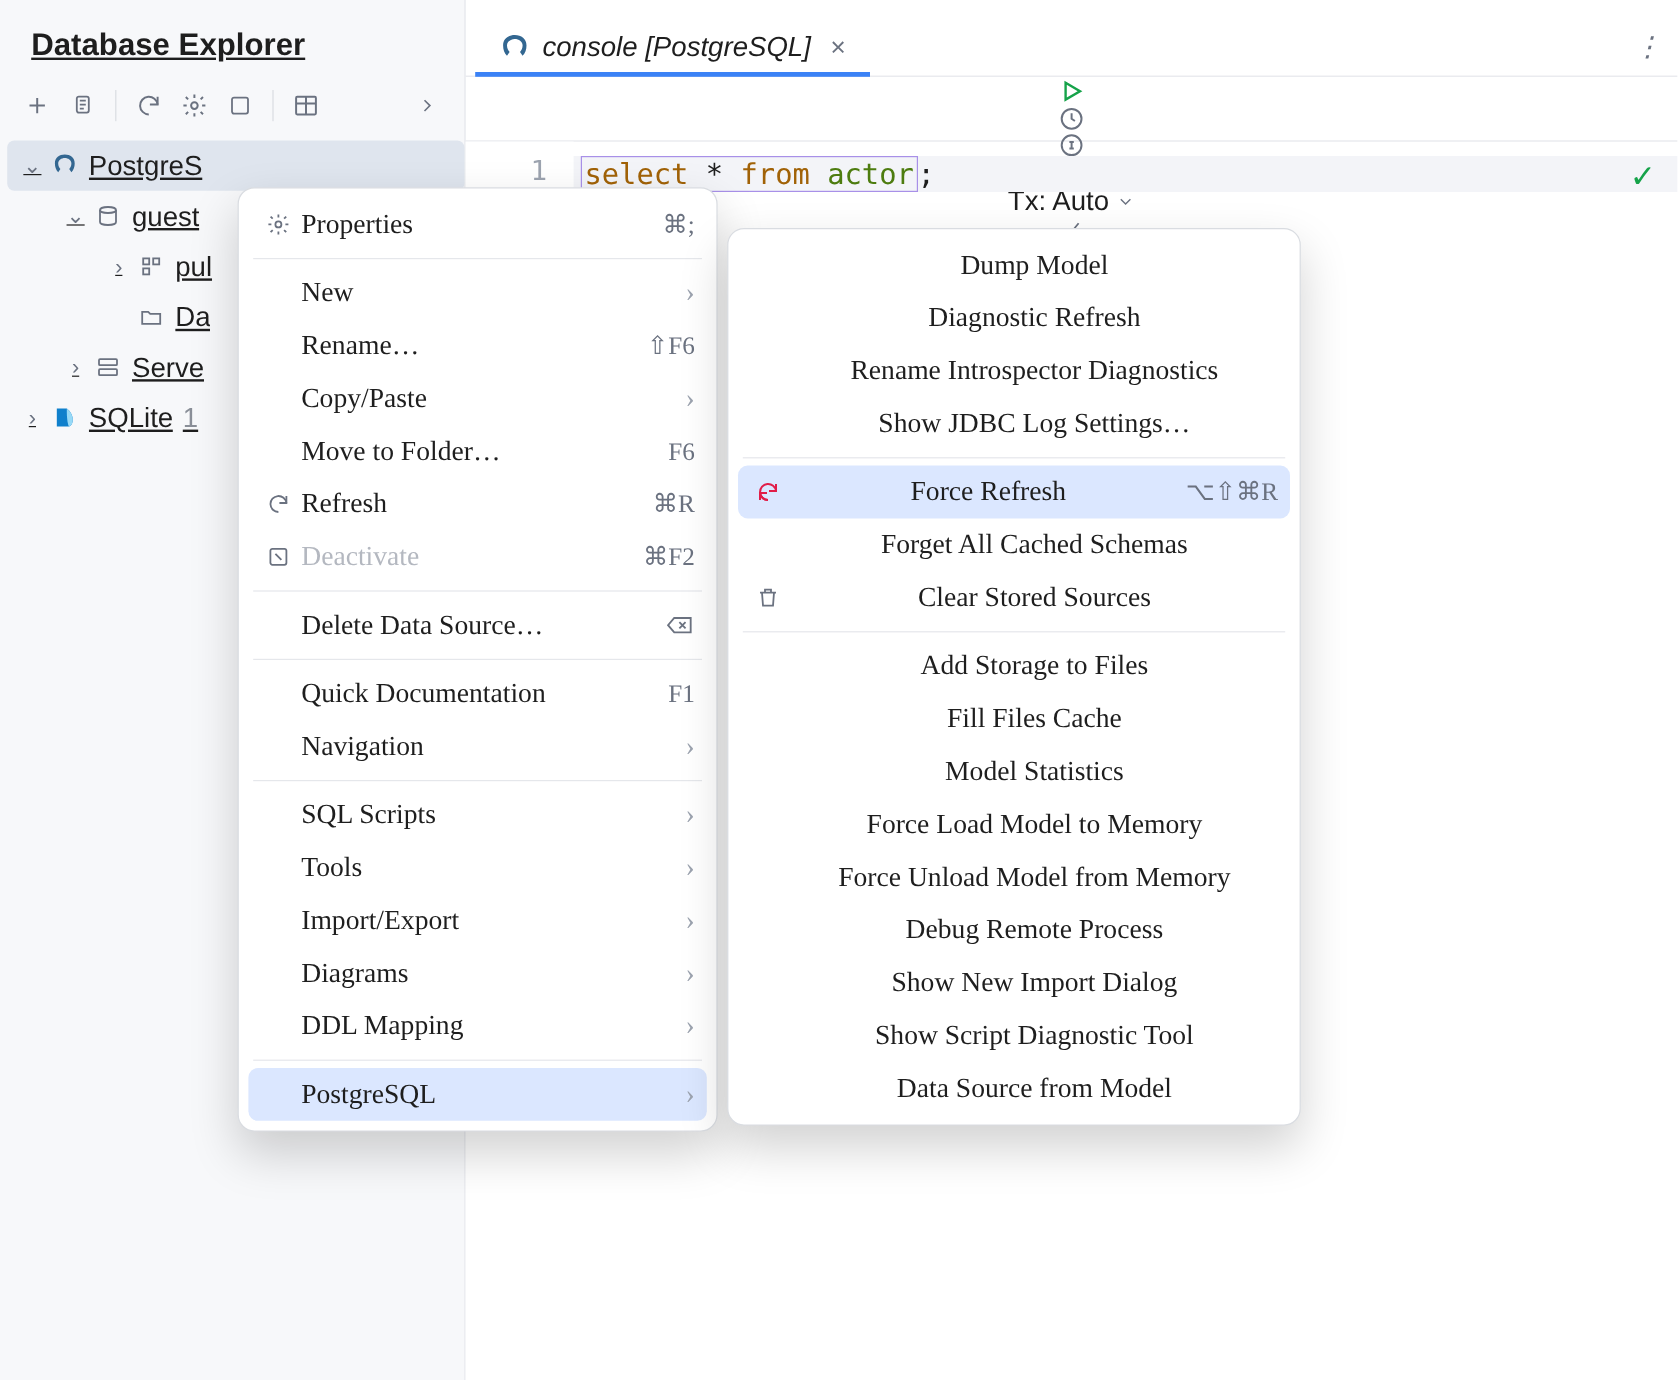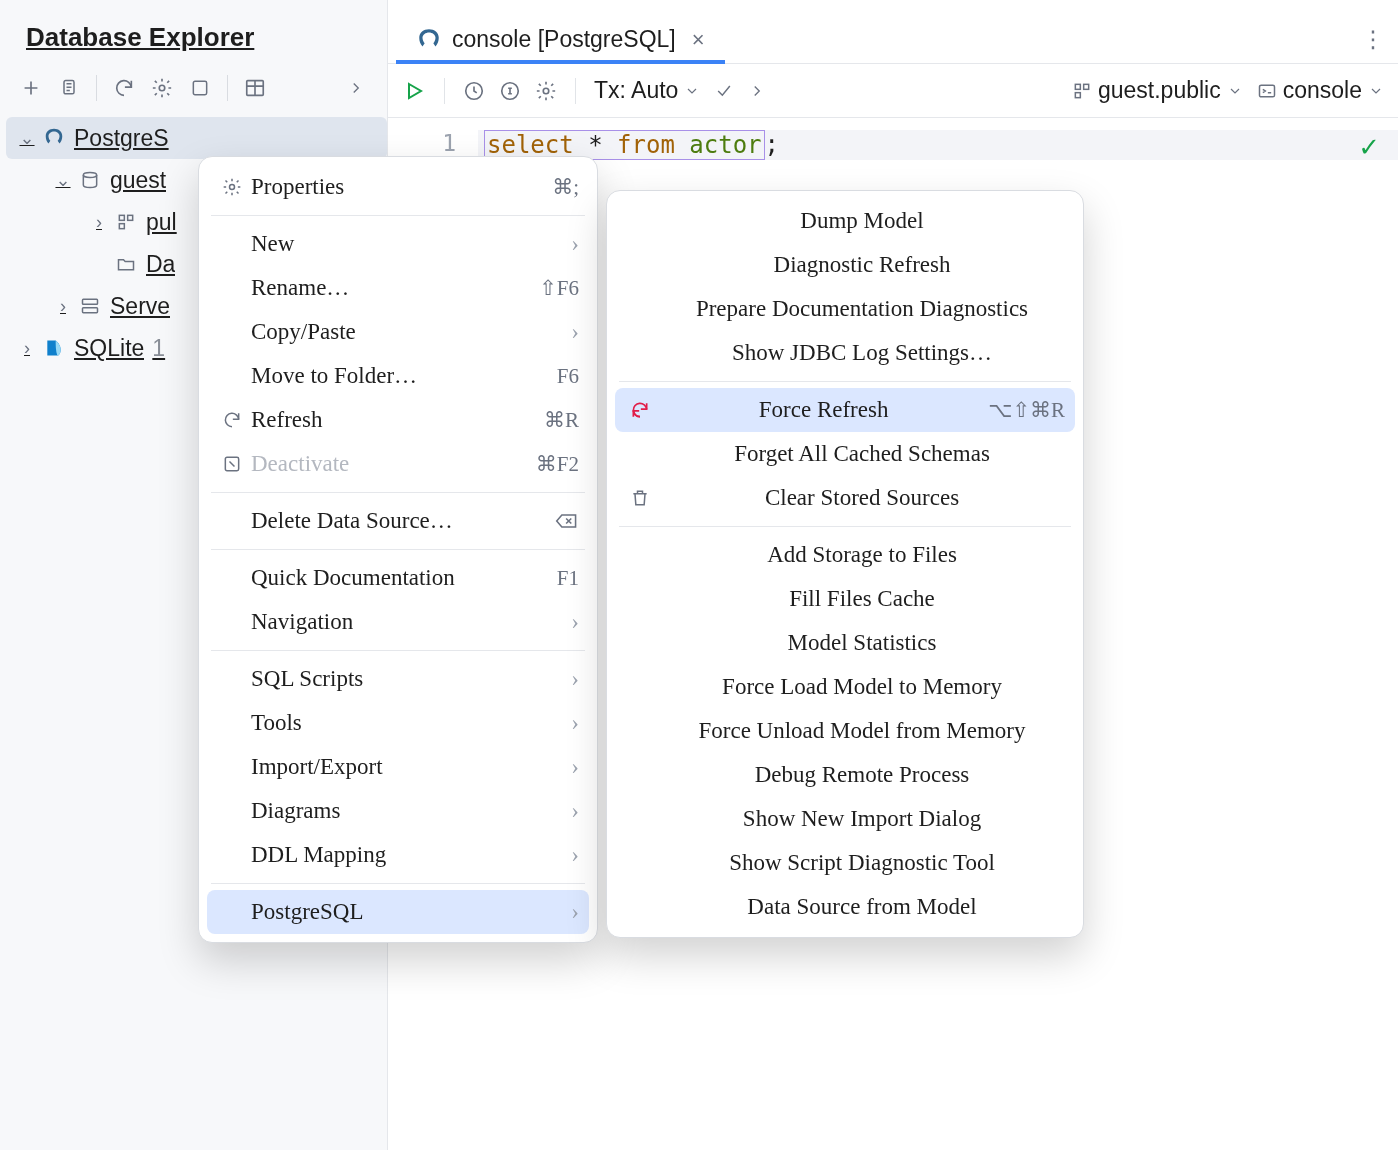--- a/index.html
+++ b/index.html
@@ -17,28 +17,28 @@
 .indent-0 { padding-left: 8px; }
 .indent-1 { padding-left: 44px; }
 .indent-2 { padding-left: 80px; }
 .tree-arrow { width: 26px; text-align: center; color: #6b7280; font-size: 18px; }
 .tree-icon { width: 28px; display: flex; align-items: center; justify-content: center; margin-right: 6px; }
 .tree-label { white-space: nowrap; overflow: hidden; }
 .tree-row.selected .tree-label { font-weight: 400; }
 .tree-count { margin-left: 8px; color: #8a8f98; }
 
 .main { flex: 1; display: flex; flex-direction: column; }
-.tabbar { height: 64px; display: flex; align-items: flex-end; border-bottom: 1px solid #e5e7eb; padding: 0 8px; }
+.tabbar { height: 64px; display: flex; align-items: flex-end; border-bottom: 1px solid #e5e7eb; padding: 0 8px; font-style: italic; }
 .tab { display: flex; align-items: center; gap: 10px; padding: 10px 20px; position: relative; }
 .tab-underline { position: absolute; left: 0; right: 0; bottom: -1px; height: 4px; background: #3b82f6; }
 .tab-close { color: #6b7280; font-size: 22px; margin-left: 6px; cursor: pointer; }
 .tabbar .spacer { flex: 1; }
 .kebab { width: 34px; text-align: center; color: #6b7280; padding-bottom: 10px; }
 
-.editor-toolbar { height: 54px; display: flex; align-items: center; gap: 14px; padding: 0 14px; border-bottom: 1px solid #e5e7eb; color: #6b7280; }
+.editor-toolbar { height: 54px; display: flex; align-items: center; padding: 0 14px; border-bottom: 1px solid #e5e7eb; color: #6b7280; flex-direction: column; }
 .editor-toolbar .sep { width: 1px; height: 26px; background: #e1e4e8; margin: 0 4px; }
 .editor-toolbar .spacer { flex: 1; }
 .et-btn { display: flex; align-items: center; gap: 6px; cursor: pointer; }
 .tx { color: #1e1e1e; }
 
 .editor { position: relative; flex: 1; display: flex; }
 .gutter { width: 90px; text-align: right; padding: 12px 22px 0 0; color: #9ca3af; font-family: ui-monospace, Menlo, monospace; font-size: 23px; background: #fff; }
 .code-line-wrap { flex: 1; padding-top: 12px; position: relative; }
 .code-line { font-family: ui-monospace, Menlo, monospace; font-size: 24px; background: #f3f4f8; padding: 0 6px; display: inline-block; width: 100%; }
 .sql-select-box { border: 1px solid #a890e8; display: inline-block; padding: 0 2px; }
@@ -387,21 +387,21 @@
     <div class="mi">
       <span class="mi-icon"></span>
       <span class="mi-label">Dump Model</span>
     </div>
     <div class="mi">
       <span class="mi-icon"></span>
       <span class="mi-label">Diagnostic Refresh</span>
     </div>
     <div class="mi">
       <span class="mi-icon"></span>
-      <span class="mi-label">Prepare Documentation Diagnostics</span>
+      <span class="mi-label">Rename Introspector Diagnostics</span>
     </div>
     <div class="mi">
       <span class="mi-icon"></span>
       <span class="mi-label">Show JDBC Log Settings…</span>
     </div>
     <div class="divider"></div>
     <div class="mi sel">
       <span class="mi-icon">
         <svg width="20" height="20" viewBox="0 0 24 24" fill="none" stroke="#e11d48" stroke-width="2">
           <path d="M20 11A8 8 0 1 0 12 20"></path>

